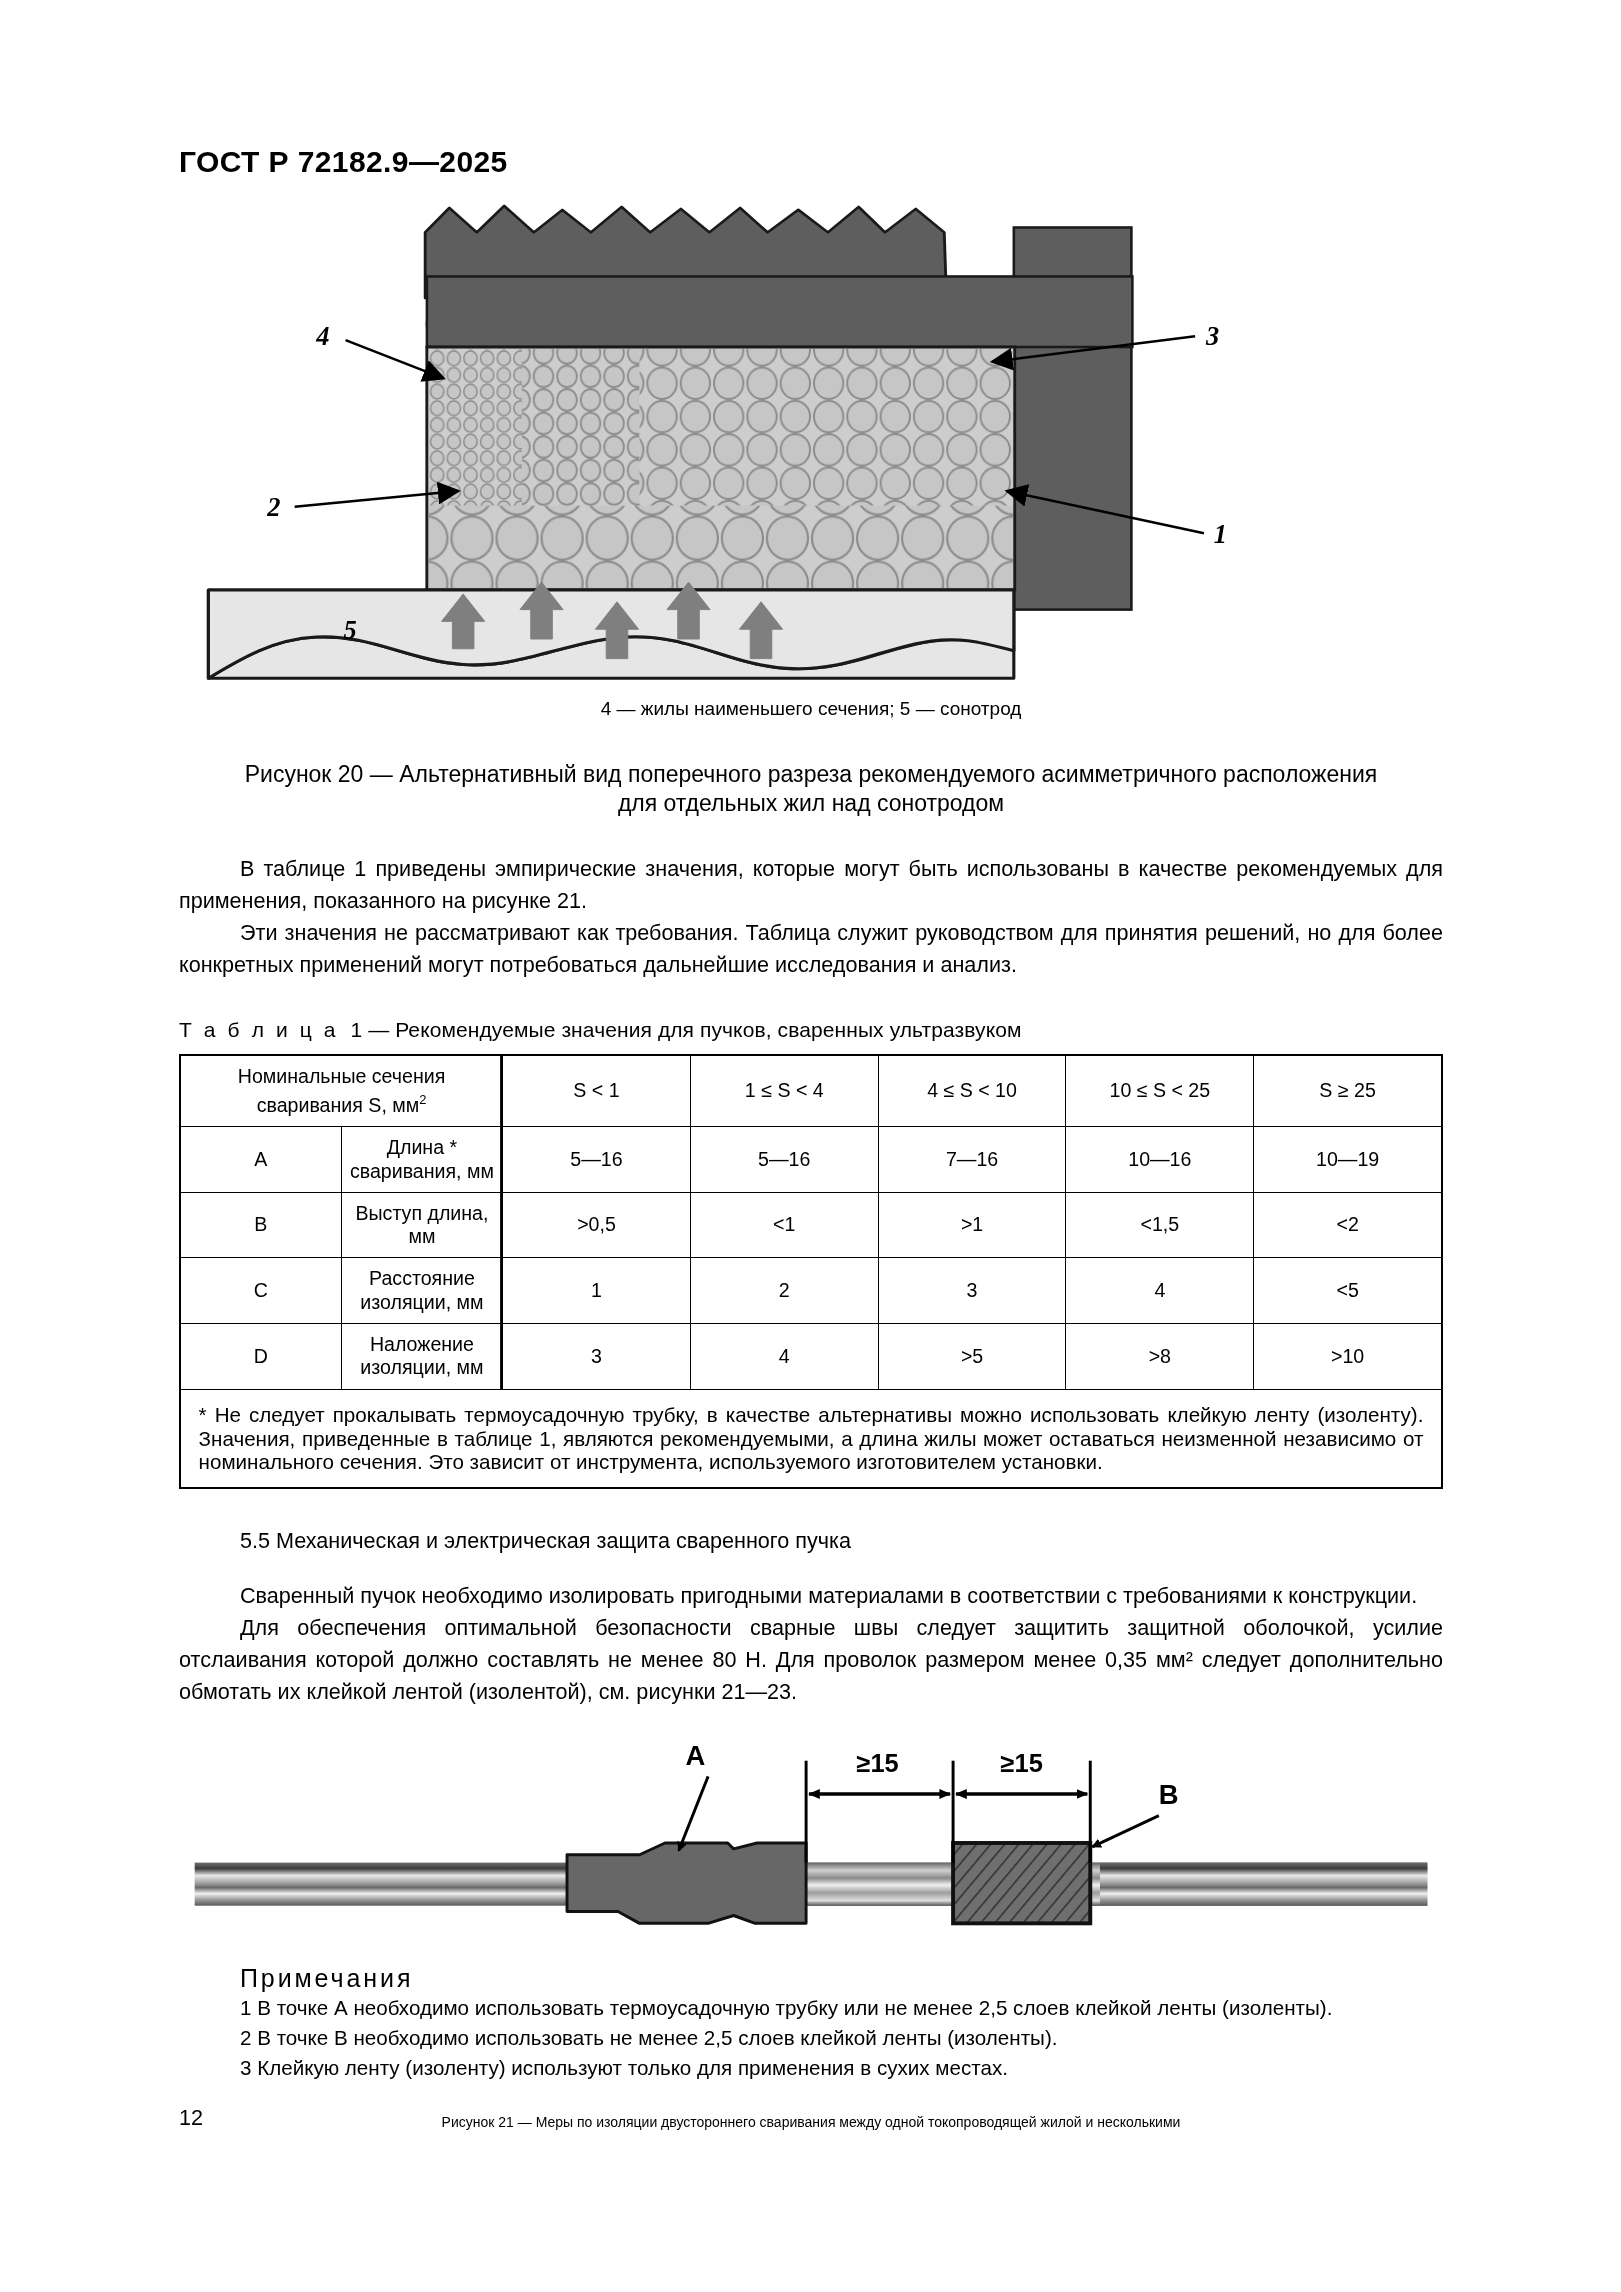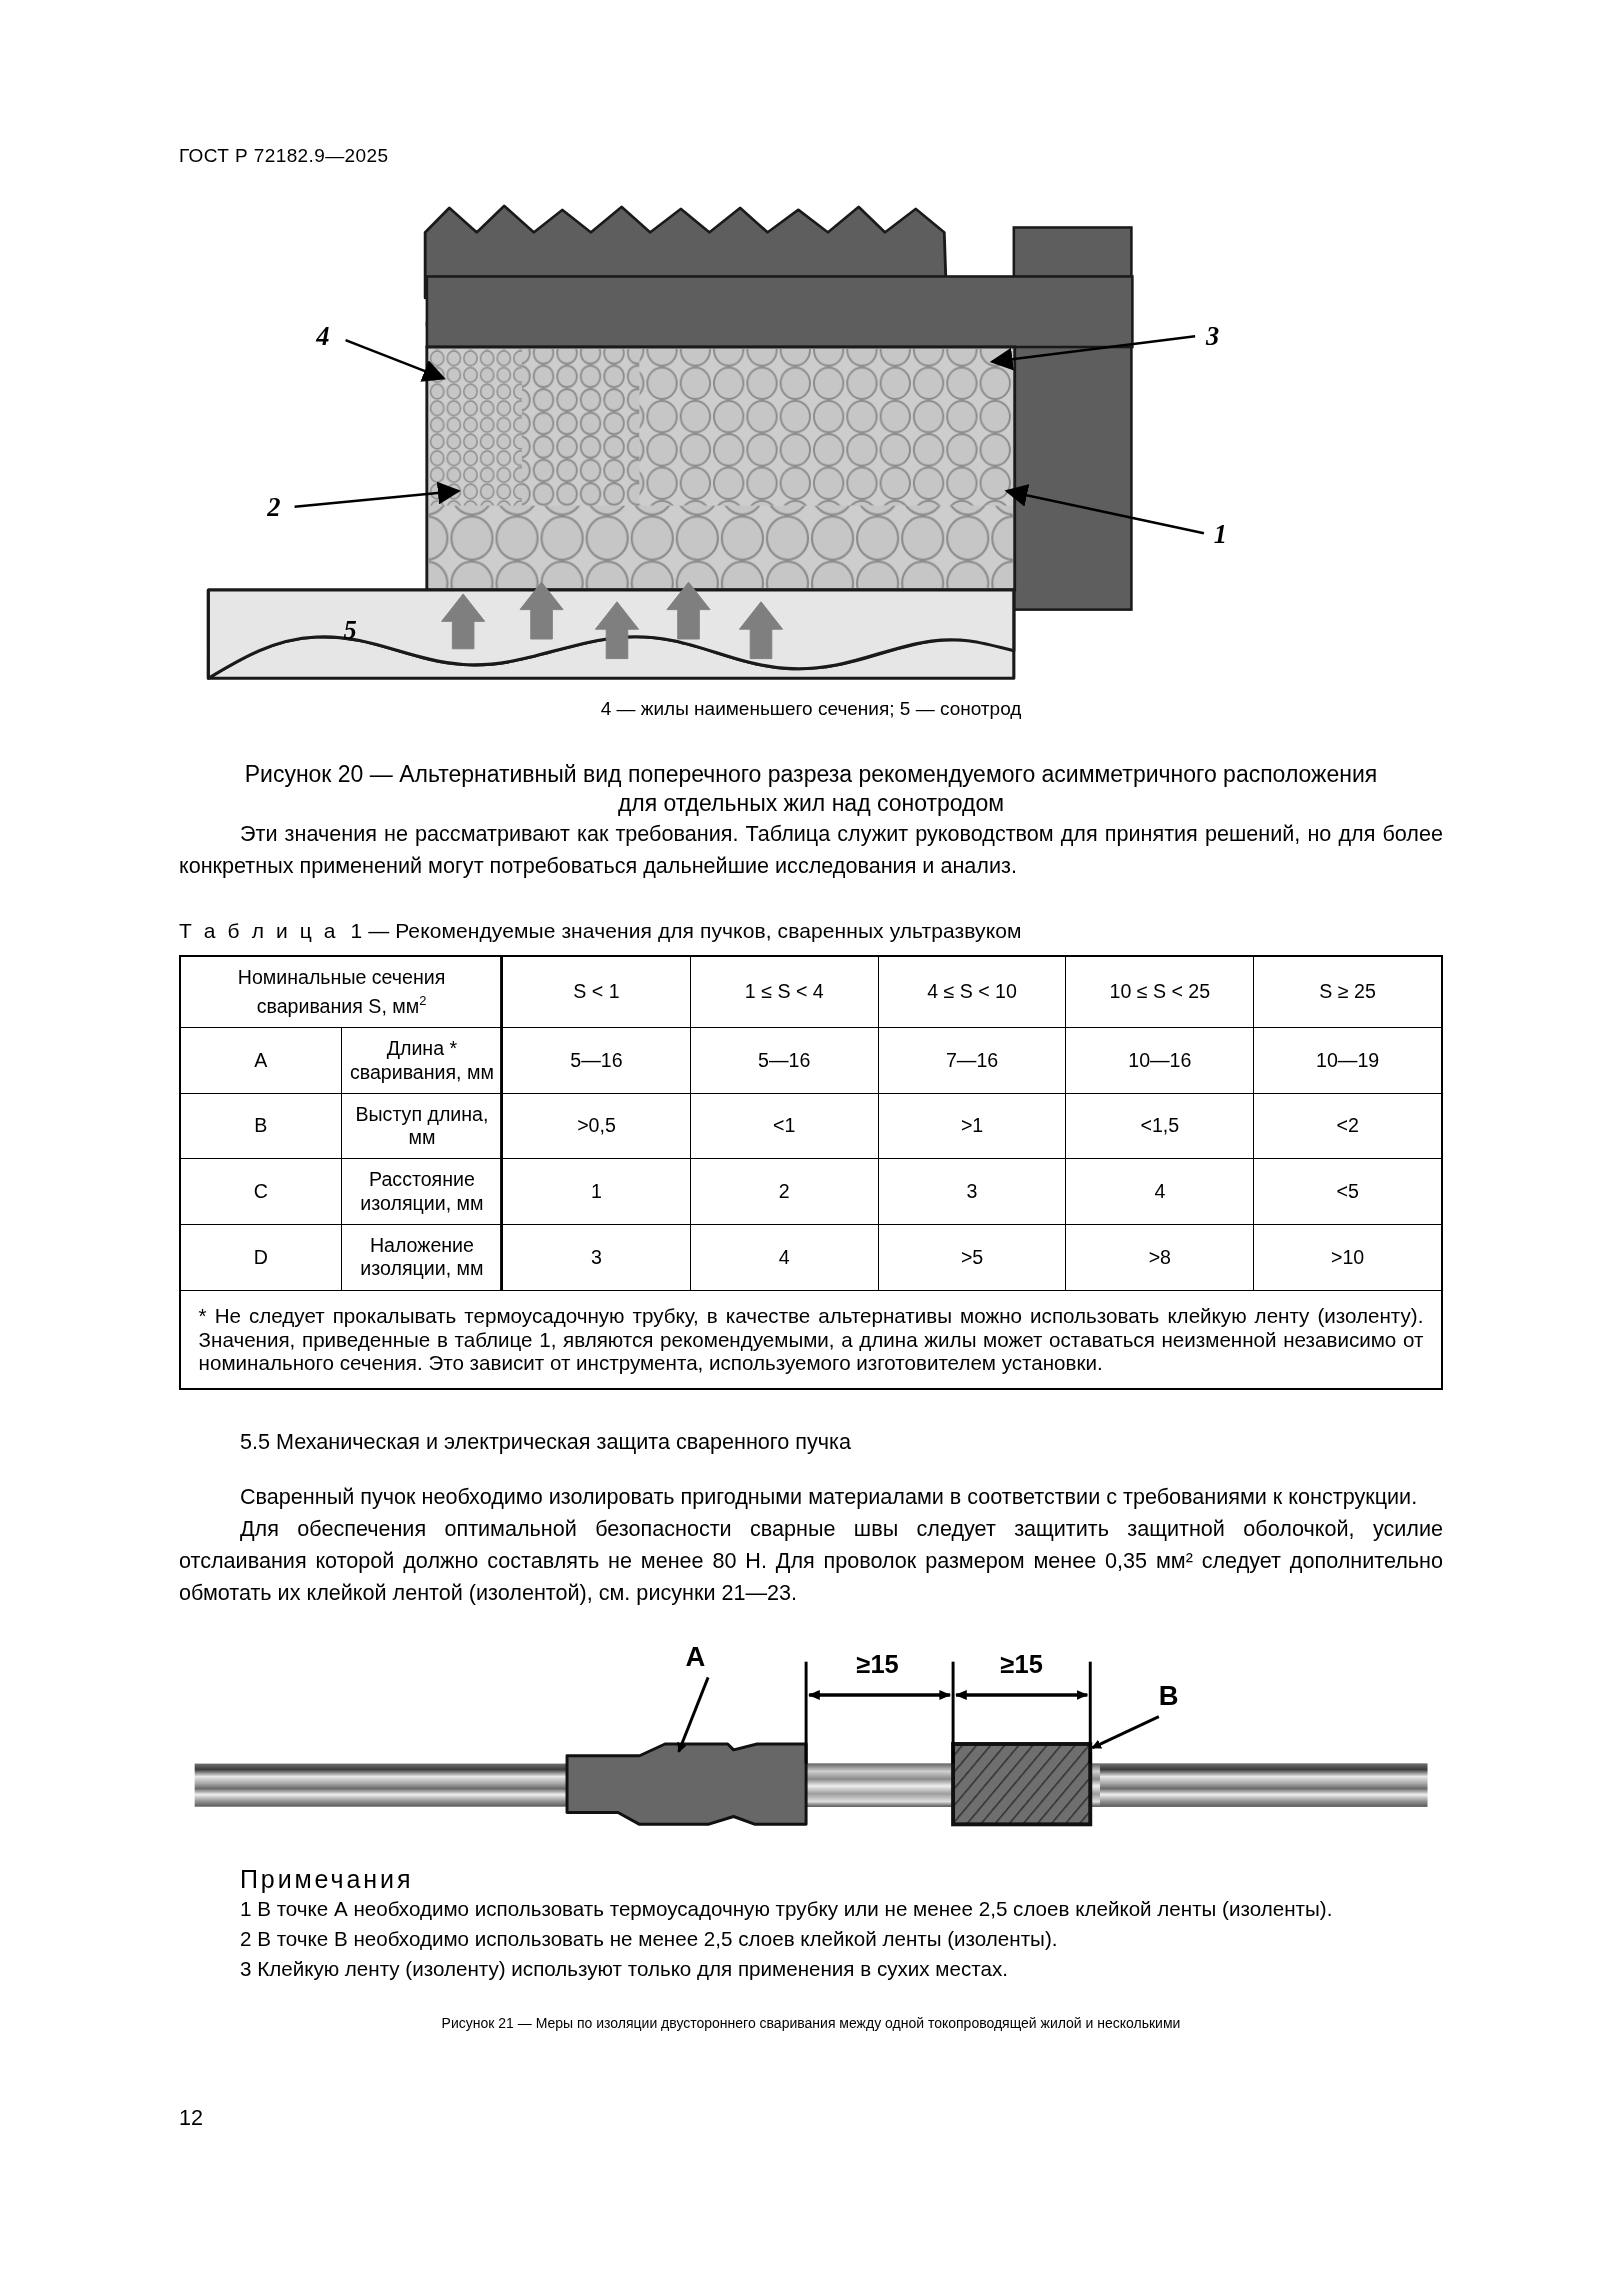--- a/index.html
+++ b/index.html
@@ -21,22 +21,22 @@
     left: 0; top: 0;
     width: 1621px;
     height: 2293px;
   }
 
   
   .doc-header {
     position: absolute;
     left: 179px;
     top: 145px;
-    font-size: 19px;
-    font-weight: normal;
+    font-size: 30px;
+    font-weight: bold;
     letter-spacing: 0.4px;
     white-space: nowrap;
   }
 
   
   .content {
     position: absolute;
     left: 179px;
     top: 196px;
     width: 1264px;
@@ -270,20 +270,21 @@
 
     <div class="fig-legend">
       <div>4 — жилы наименьшего сечения; 5 — сонотрод</div>
     </div>
 
     <div class="fig-caption">
       <div>Рисунок 20 — Альтернативный вид поперечного разреза рекомендуемого асимметричного расположения</div>
       <div>для отдельных жил над сонотродом</div>
     </div>
 
+    <p class="body first">В таблице 1 приведены эмпирические значения, которые могут быть использованы в качестве рекомендуемых для применения, показанного на рисунке 21.</p>
     <p class="body">Эти значения не рассматривают как требования. Таблица служит руководством для принятия решений, но для более конкретных применений могут потребоваться дальнейшие исследования и анализ.</p>
 
     <div class="table-title">
       <span class="sp">Т а б л и ц а</span>&nbsp;&nbsp;<span>1</span>&nbsp;<span>— Рекомендуемые значения для пучков, сваренных ультразвуком</span>
     </div>
 
     <table class="gost">
       <tbody>
         <tr>
           <td class="head-merge outer-l outer-t dbl-right" colspan="2"><span>Номинальные сечения сваривания S, мм</span><sup>2</sup></td>

